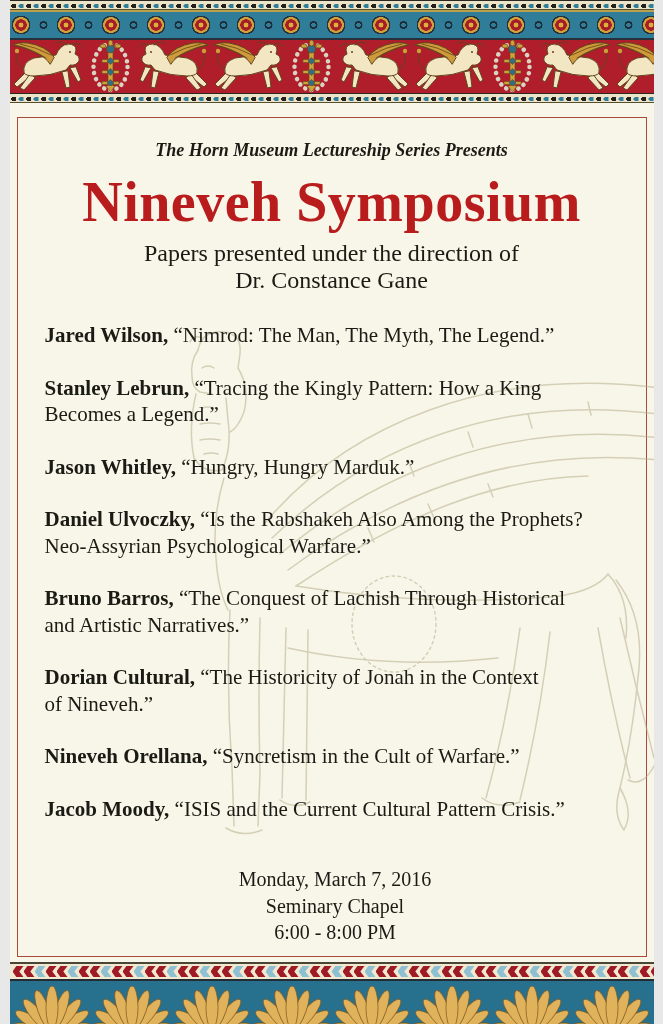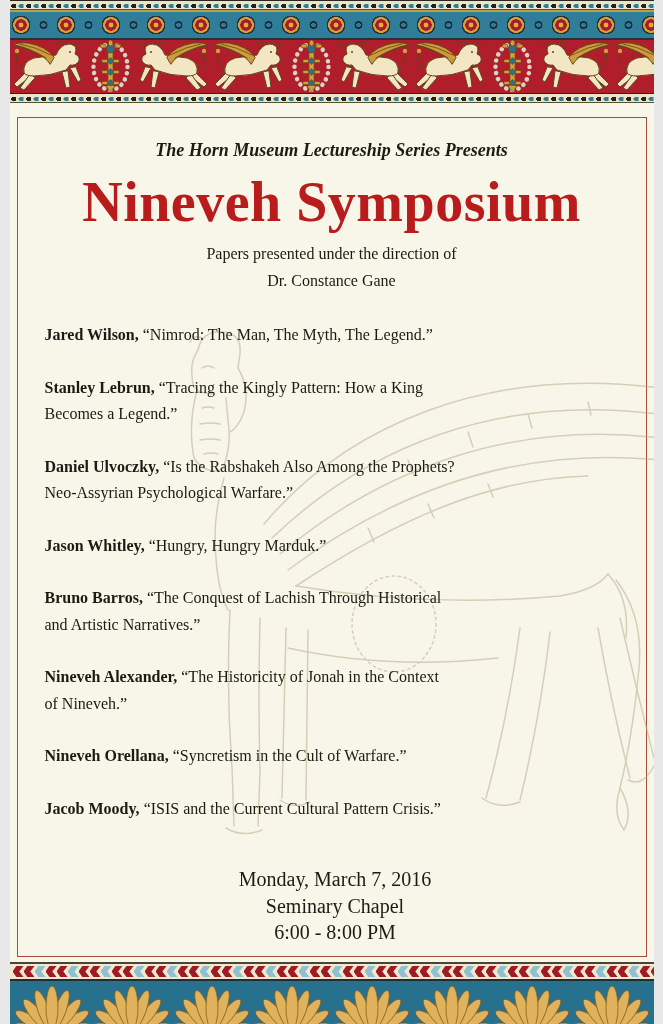--- a/index.html
+++ b/index.html
@@ -47,23 +47,23 @@
   .frame {
     position:absolute; left:7px; right:7px; top:13px; bottom:5px;
     border:1.5px solid #a84b3a; pointer-events:none;
   }
   .watermark {
     position:absolute; left:158px; top:224px; width:502px; height:530px;
     opacity:.5; pointer-events:none;
   }
   .kicker  { margin:36px 20px 0; font-size:18px; font-style:italic; font-weight:bold; }
   .title   { margin:8px 0 0; font-size:56px; line-height:1.2; font-weight:bold; letter-spacing:.5px; color:#b91c1c; }
-  .subtitle{ margin:4px 0 16px; font-size:16px; line-height:27px; white-space:pre-line; }
+  .subtitle{ margin:4px 0 16px; font-size:24px; line-height:27px; white-space:pre-line; }
   .speakers{ position:relative; margin:28px 26px 0 35px; text-align:left; }
-  .entry   { margin:0 0 26px; font-size:16px; line-height:26.5px; }
+  .entry   { margin:0 0 26px; font-size:21px; line-height:26.5px; }
   .sp-name { font-weight:bold; }
   .sp-paper{ white-space:pre-line; }
   .event   { position:relative; margin-top:44px; font-size:20px; line-height:26.5px;padding-left:7px; }
   .event p { margin:0; }
 
   
   .bottom-border { position:absolute; bottom:0; left:0; right:0; height:62px; }
   .chevron-band {
     height:15px; background:#f0e9d0;
     border-top:2px solid #4a4636; border-bottom:2px solid #232c33;
@@ -303,26 +303,26 @@
 
     <p class="kicker">The Horn Museum Lectureship Series Presents</p>
     <h1 class="title">Nineveh Symposium</h1>
     <p class="subtitle">Papers presented under the direction of
 Dr. Constance Gane</p>
 
     <div class="speakers" id="speakers">
         <p class="entry"><span class="sp-name">Jared Wilson,</span> <span class="sp-paper">“Nimrod: The Man, The Myth, The Legend.”</span></p>
         <p class="entry"><span class="sp-name">Stanley Lebrun,</span> <span class="sp-paper">“Tracing the Kingly Pattern: How a King
 Becomes a Legend.”</span></p>
+        <p class="entry"><span class="sp-name">Jason Whitley,</span> <span class="sp-paper">“Hungry, Hungry Marduk.”</span></p>
         <p class="entry"><span class="sp-name">Daniel Ulvoczky,</span> <span class="sp-paper">“Is the Rabshakeh Also Among the Prophets?
 Neo-Assyrian Psychological Warfare.”</span></p>
-        <p class="entry"><span class="sp-name">Jason Whitley,</span> <span class="sp-paper">“Hungry, Hungry Marduk.”</span></p>
         <p class="entry"><span class="sp-name">Bruno Barros,</span> <span class="sp-paper">“The Conquest of Lachish Through Historical
 and Artistic Narratives.”</span></p>
-        <p class="entry"><span class="sp-name">Nineveh Alexander,</span> <span class="sp-paper">“The Historicity of Jonah in the Context
+        <p class="entry"><span class="sp-name">Dorian Cultural,</span> <span class="sp-paper">“The Historicity of Jonah in the Context
 of Nineveh.”</span></p>
         <p class="entry"><span class="sp-name">Nineveh Orellana,</span> <span class="sp-paper">“Syncretism in the Cult of Warfare.”</span></p>
         <p class="entry"><span class="sp-name">Jacob Moody,</span> <span class="sp-paper">“ISIS and the Current Cultural Pattern Crisis.”</span></p>
       </div>
 
     <div class="event">
       <p>Monday, March 7, 2016</p>
       <p>Seminary Chapel</p>
       <p>6:00 - 8:00 PM</p>
     </div>

